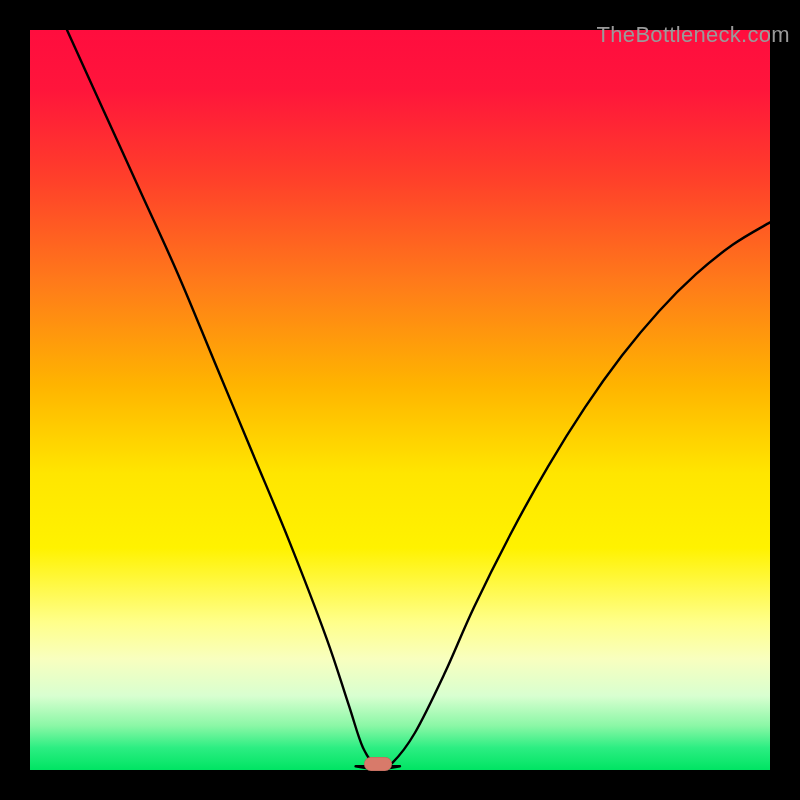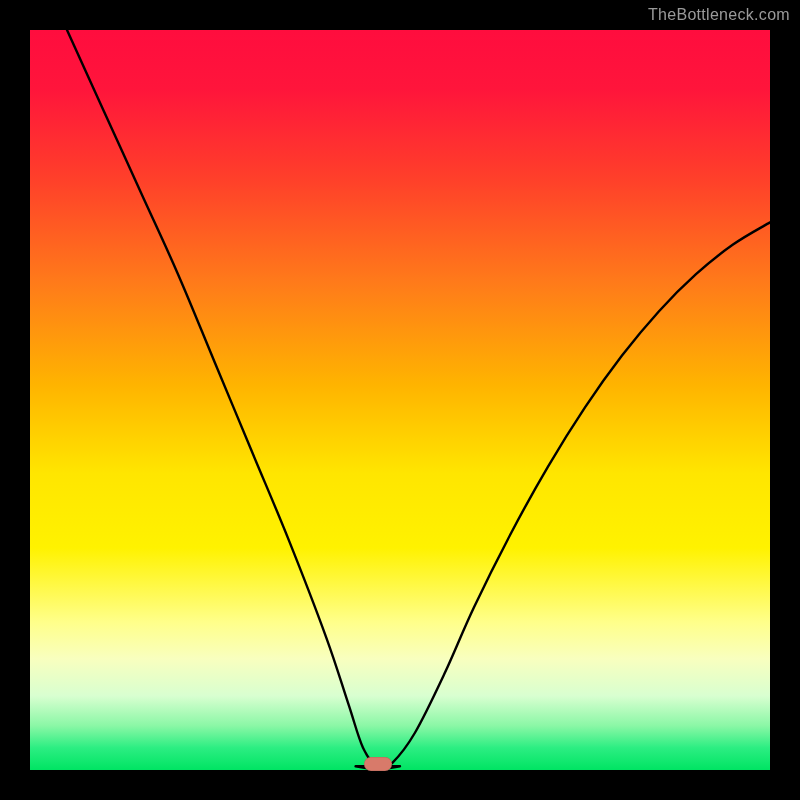--- a/index.html
+++ b/index.html
@@ -33,24 +33,24 @@
       #fff200 70%,
       #ffff8a 80%,
       #f8ffbf 85%,
       #d8ffd0 90%,
       #8bf7a6 94%,
       #2cee82 97%,
       #00e463 100%);
   }
   .watermark {
     position: absolute;
-    top: 6px;
+    top: 22px;
     right: 10px;
     color: #9a9a9a;
-    font-size: 16px;
+    font-size: 22px;
     font-weight: 500;
     letter-spacing: 0.3px;
     z-index: 50;
     user-select: none;
   }
   svg.curve {
     position: absolute;
     left: 0;
     top: 0;
     width: 740px;

